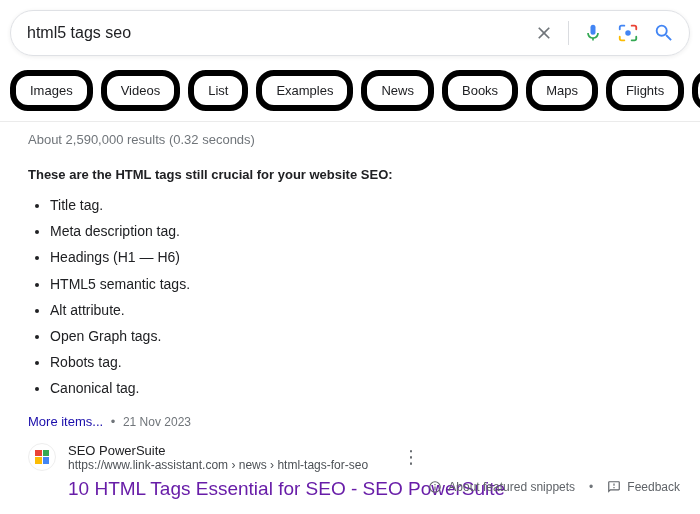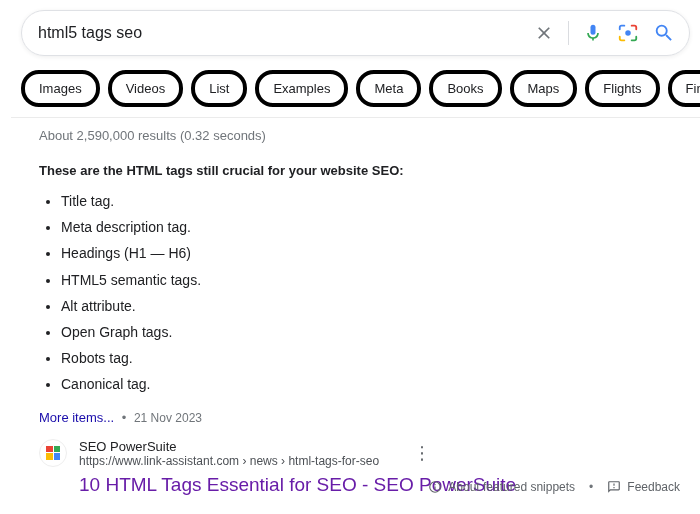--- a/index.html
+++ b/index.html
@@ -6,21 +6,21 @@
     margin: 0;
     padding: 0;
     width: 700px;
     height: 514px;
     background: #fff;
     font-family: Arial, sans-serif;
     color: #202124;
     overflow: hidden;
   }
   .page {
-    padding: 10px 10px 0 21px;
+    padding: 10px 10px 0 10px;
   }
   .search-bar {
     display: flex;
     align-items: center;
     height: 44px;
     border: 1px solid #dfe1e5;
     border-radius: 24px;
     padding: 0 14px;
     box-shadow: 0 1px 4px rgba(32,33,36,0.08);
   }
@@ -42,21 +42,21 @@
     height: 24px;
     background: #dadce0;
   }
   .icon-btn { display:flex; align-items:center; justify-content:center; cursor:pointer; }
   .chips {
     display: flex;
     gap: 8px;
     margin: 14px 0 10px 0;
   }
   .chip {
-    border: 4px solid #000000;
+    border: 6px solid #000000;
     border-radius: 18px;
     font-size: 13px;
     color: #202124;
     padding: 7px 14px;
     white-space: nowrap;
     cursor: pointer;
     background: #fff;
   }
   .divider-line {
     border: none;
@@ -157,21 +157,21 @@
           </svg>
       </span>
     </div>
   </div>
 
   <div class="chips">
     <div class="chip">Images</div>
     <div class="chip">Videos</div>
     <div class="chip">List</div>
     <div class="chip">Examples</div>
-    <div class="chip">Meta</div>
+    <div class="chip">News</div>
     <div class="chip">Books</div>
     <div class="chip">Maps</div>
     <div class="chip">Flights</div>
     <div class="chip">Finance</div>
   </div>
 
   <hr class="divider-line">
 
   <div class="content">
     <div class="stats">About 2,590,000 results (0.32 seconds)</div>

